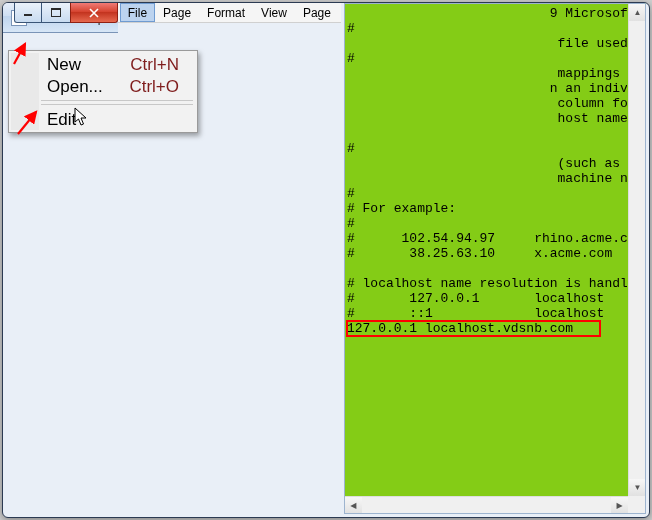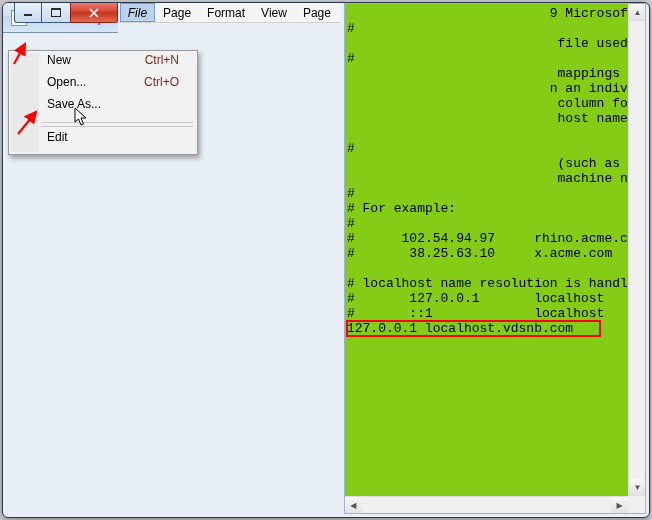--- a/index.html
+++ b/index.html
@@ -92,21 +92,20 @@
     padding: 2px 8px;
     line-height: 16px;
     font-size: 12px;
     color: #000;
     cursor: default;
   }
   .menu-item.active {
     background: #bcd3ef;
     border: 1px solid #6f9bd1;
     padding: 1px 7px;
-    font-style: italic;
   }
 
   .client-area {
     flex: 1;
     position: relative;
     background: #84cc16;
     border: 1px solid #9db4cf;
     margin: 0 3px 3px 3px;
     overflow: hidden;
   }
@@ -159,24 +158,24 @@
     border: 1px solid #9a9a9a;
     box-shadow: 2px 3px 5px rgba(0,0,0,0.35);
     padding: 2px;
     z-index: 10;
   }
   .dropdown-inner {
     border-left: 28px solid #e9e9e9;
   }
   .dd-item {
     display: flex;
-    align-items: flex-start;
+    align-items: flex-end;
     height: 22px;
     padding: 0 16px 0 8px;
-    font-size: 12px;
+    font-size: 17px;
     color: #000;
     cursor: default;
     position: relative;
     margin-left: -28px;
     padding-left: 36px;
   }
   .dd-item .shortcut {
     margin-left: auto;
     color: #7f1d1d;
   }
@@ -292,23 +291,20 @@
 <div class="dropdown">
   <div class="dropdown-inner">
     <div class="dd-item">
       <span>New</span>
       <span class="shortcut">Ctrl+N</span>
     </div>
     <div class="dd-item">
       <span>Open...</span>
       <span class="shortcut">Ctrl+O</span>
     </div>
-    <div class="dd-item">
-      <span>Save As...</span>
-    </div>
     <div class="dd-sep"></div>
     <div class="dd-sep"></div>
     <div class="dd-item">
       <span>Edit</span>
     </div>
   </div>
 </div>
 
 <div class="arrow" style="left:10px; top:40px;">
   <svg width="22" height="26">

